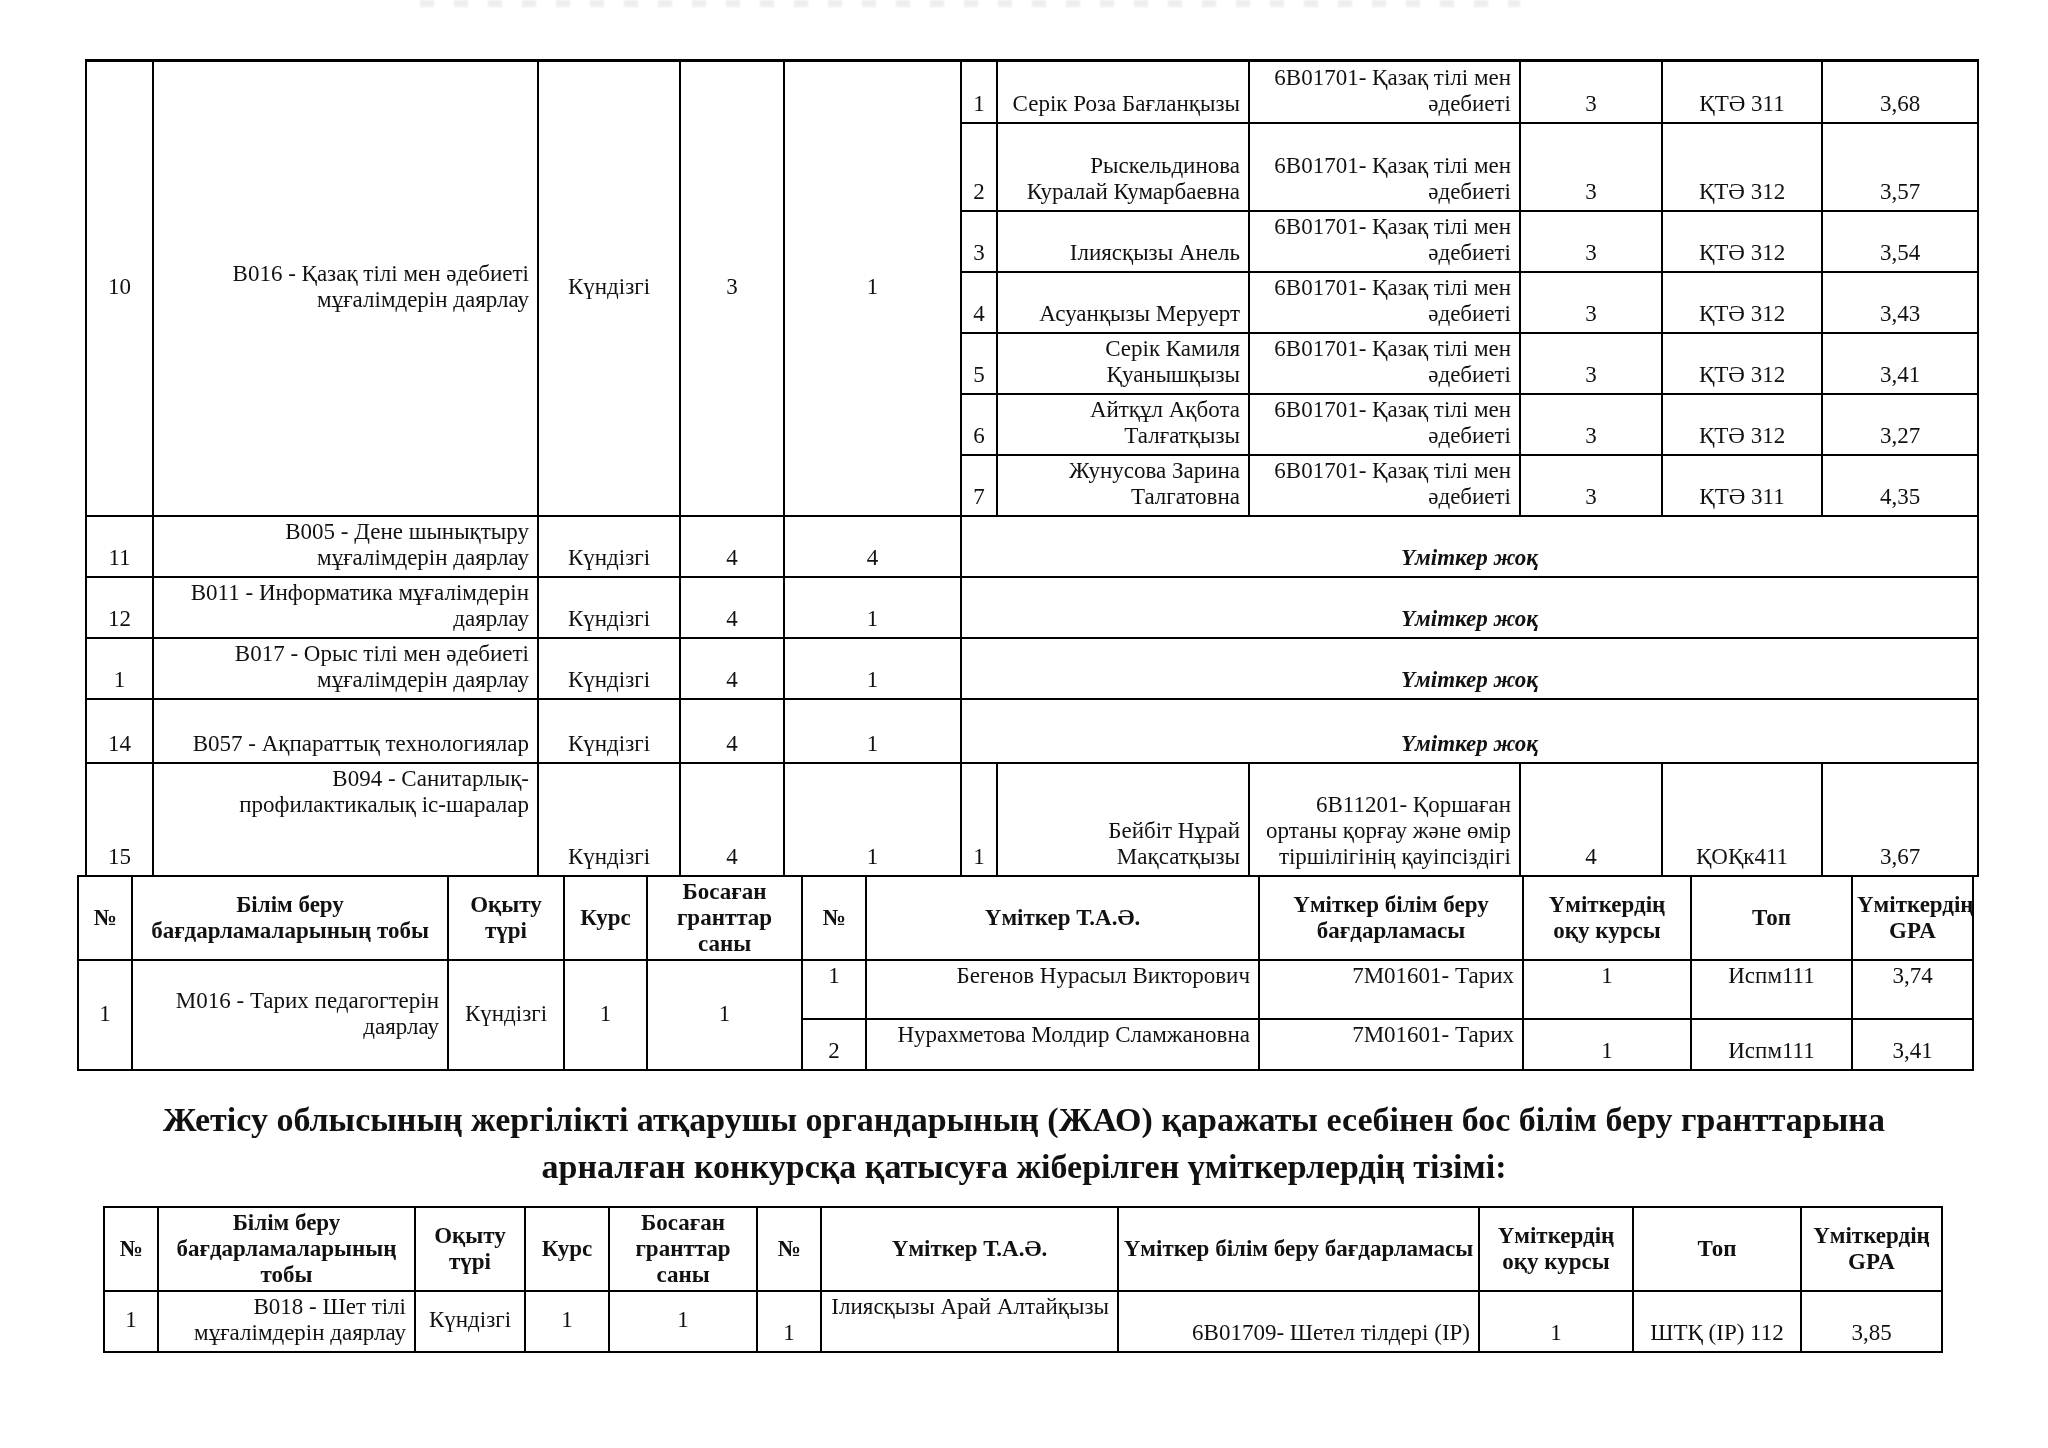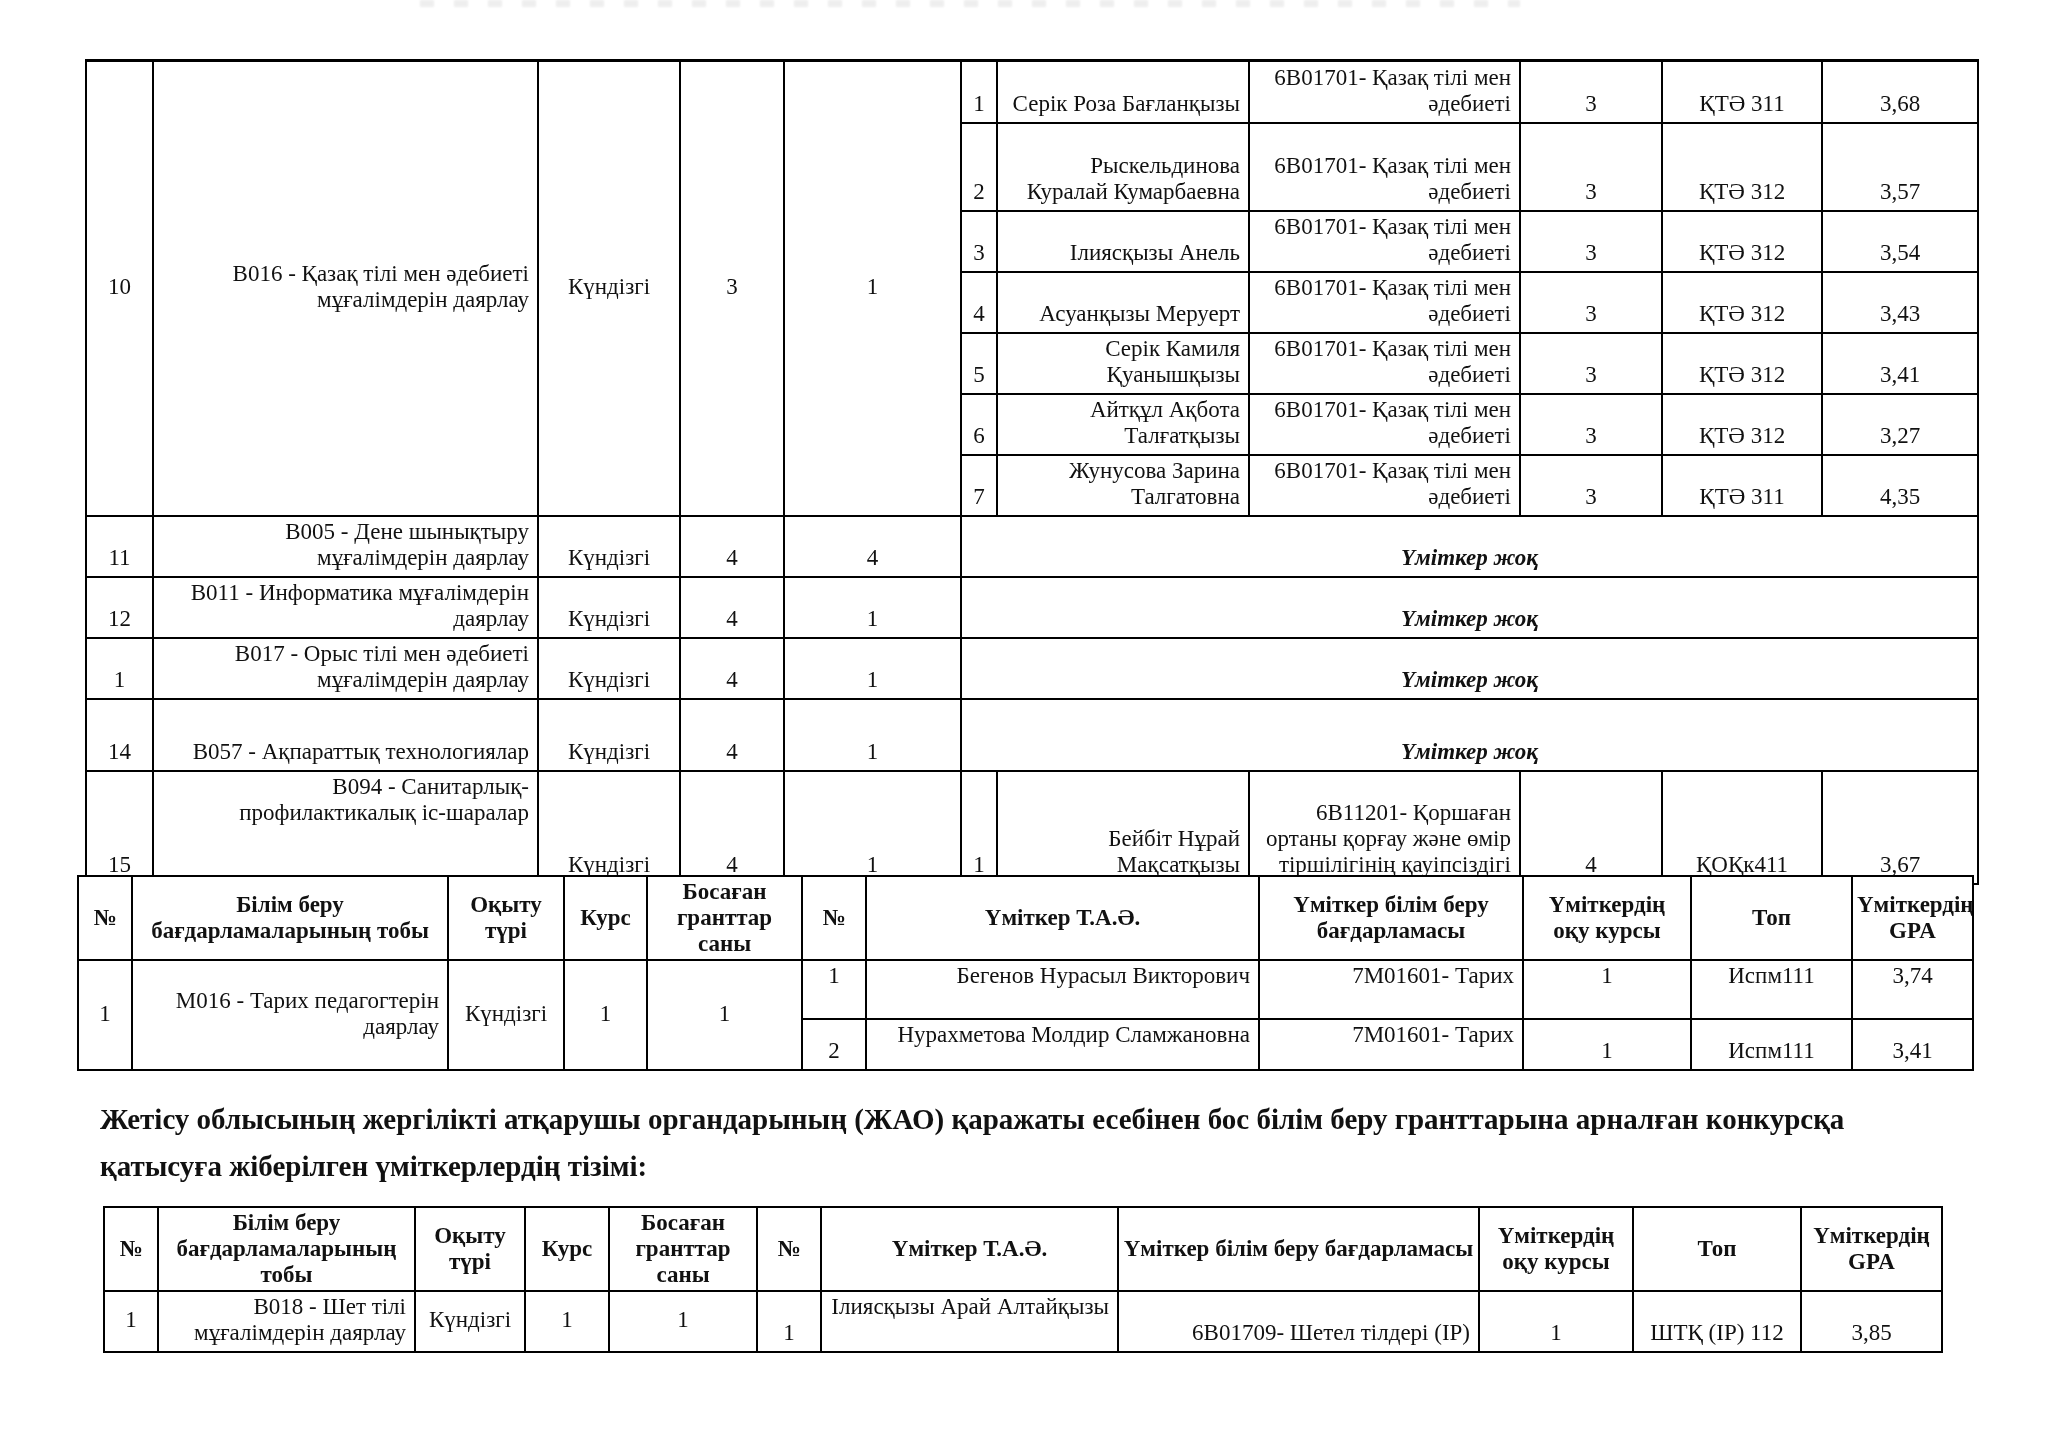--- a/index.html
+++ b/index.html
@@ -36,21 +36,21 @@
   
   .vm{vertical-align:middle;} .vb{vertical-align:bottom;} .vt{vertical-align:top;}
   .ctr{text-align:center;} .lft{text-align:right;}
   .bold{font-weight:bold;font-style:italic;}
   .tight{padding-left:3px;padding-right:3px;}
   #t1{top:59px;left:85px;width:1892px;border-top:3px solid #000;}
   #t2{top:875px;left:77px;width:1895px;}
   #t3{top:1206px;left:103px;width:1838px;}
   .heading{
     position:absolute;top:1096px;left:100px;width:1848px;
-    font-size:29px;line-height:47px;font-weight:bold;
+    font-size:34px;line-height:47px;font-weight:bold;text-align:center;
   }
 </style>
 </head>
 <body>
 
 <div class="page">
 
   <div class="artifact"></div>
 
   <table class="doc" id="t1">
@@ -148,21 +148,21 @@
       <td colspan="6" class="vb ctr bold">Үміткер жоқ</td>
     </tr>
     <tr style="height:57px">
       <td class="vb ctr">1</td>
       <td class="vb lft">B017 - Орыс тілі мен әдебиеті мұғалімдерін даярлау</td>
       <td class="vb ctr">Күндізгі</td>
       <td class="vb ctr">4</td>
       <td class="vb ctr">1</td>
       <td colspan="6" class="vb ctr bold">Үміткер жоқ</td>
     </tr>
-    <tr style="height:72px">
+    <tr style="height:64px">
       <td class="vb ctr">14</td>
       <td class="vb lft">B057 - Ақпараттық технологиялар</td>
       <td class="vb ctr">Күндізгі</td>
       <td class="vb ctr">4</td>
       <td class="vb ctr">1</td>
       <td colspan="6" class="vb ctr bold">Үміткер жоқ</td>
     </tr>
 
     <tr style="height:113px">
       <td class="vb ctr">15</td>

